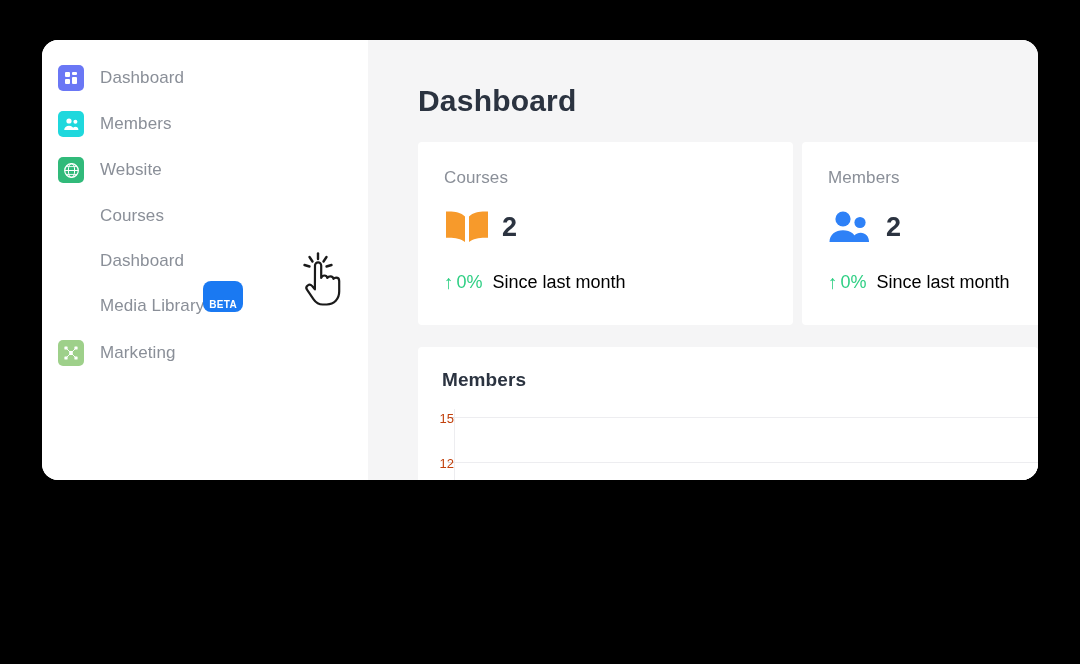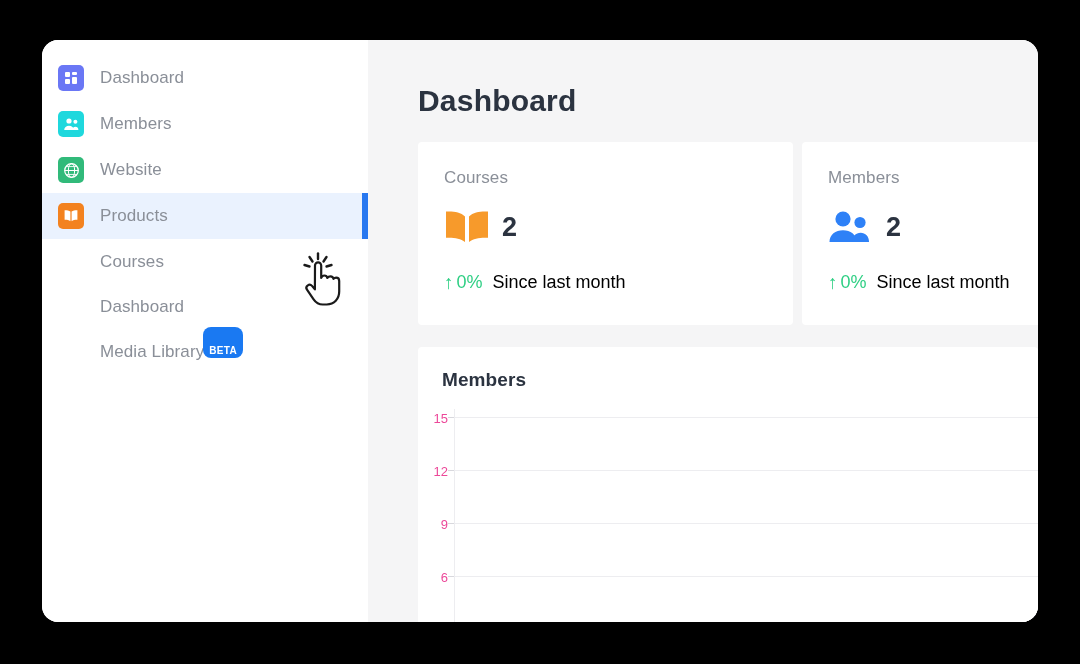--- a/index.html
+++ b/index.html
@@ -10,21 +10,21 @@
     background: #000000;
     font-family: "Liberation Sans", sans-serif;
     overflow: hidden;
   }
 
   #app-window {
     position: absolute;
     left: 42px;
     top: 40px;
     width: 996px;
-    height: 582px;
+    height: 440px;
     background: #ffffff;
     border-radius: 16px;
     overflow: hidden;
     display: flex;
   }
 
   
   #sidebar {
     position: relative;
     width: 326px;
@@ -213,23 +213,23 @@
     position: absolute;
     left: 36px;
     right: 0;
     height: 0;
     border-top: 1px solid #ededf0;
   }
   .tick-label {
     position: absolute;
     right: 100%;
     transform: translateY(-50%);
-    margin-right: 6px;
+    margin-right: 0;
     font-size: 13px;
-    color: #ec4899;
+    color: #c2410c;
     white-space: nowrap;
   }
   .tick-mark {
     position: absolute;
     left: -6px;
     top: -1px;
     width: 6px;
     border-top: 1px solid #d8d8dd;
   }
   #y-axis-line {
@@ -278,42 +278,50 @@
           <circle cx="9" cy="9" r="7.2" fill="none" stroke="#ffffff" stroke-width="1.3"></circle>
           <ellipse cx="9" cy="9" rx="3.3" ry="7.2" fill="none" stroke="#ffffff" stroke-width="1.1"></ellipse>
           <line x1="1.8" y1="9" x2="16.2" y2="9" stroke="#ffffff" stroke-width="1.1"></line>
           <line x1="3" y1="4.8" x2="15" y2="4.8" stroke="#ffffff" stroke-width="0.9"></line>
           <line x1="3" y1="13.2" x2="15" y2="13.2" stroke="#ffffff" stroke-width="0.9"></line>
         </svg>
       </span>
       <span class="nav-label">Website</span>
     </div>
 
-    <div class="nav-item active">
-      <span class="nav-icon" style="background:#f3821f;">
-        <svg width="16" height="14" viewBox="0 0 16 14">
-          <path d="M7.4 2.6C5.8 1.4 3.6 1.1 1.6 1.2v9.6c2 -0.1 4.2 0.2 5.8 1.4z" fill="#ffffff"></path>
-          <path d="M8.6 2.6c1.6-1.2 3.8-1.5 5.8-1.4v9.6c-2-0.1-4.2 0.2-5.8 1.4z" fill="#ffffff"></path>
-        </svg>
-      </span>
-      <span class="nav-label">Products</span>
-      <span class="active-bar"></span>
-    </div>
 
     <div class="sub-item">
       <span class="sub-label">Courses</span>
     </div>
     <div class="sub-item">
       <span class="sub-label">Dashboard</span>
     </div>
     <div class="sub-item">
       <span class="sub-label">Media Library</span>
       <span class="beta-badge">BETA</span>
     </div>
 
+    <div class="nav-item" style="margin-top:2px;">
+      <span class="nav-icon" style="background:#9ed08a;">
+        <svg width="18" height="18" viewBox="0 0 18 18">
+          <g stroke="#ffffff" stroke-width="0.9">
+            <line x1="9" y1="9" x2="4" y2="4"></line>
+            <line x1="9" y1="9" x2="14" y2="4"></line>
+            <line x1="9" y1="9" x2="4" y2="14"></line>
+            <line x1="9" y1="9" x2="14" y2="14"></line>
+          </g>
+          <rect x="7.2" y="7" width="3.6" height="4" rx="0.6" fill="#ffffff"></rect>
+          <rect x="2.4" y="2.4" width="3.2" height="3.2" rx="0.6" fill="#ffffff"></rect>
+          <rect x="12.4" y="2.4" width="3.2" height="3.2" rx="0.6" fill="#ffffff"></rect>
+          <rect x="2.4" y="12.4" width="3.2" height="3.2" rx="0.6" fill="#ffffff"></rect>
+          <rect x="12.4" y="12.4" width="3.2" height="3.2" rx="0.6" fill="#ffffff"></rect>
+        </svg>
+      </span>
+      <span class="nav-label">Marketing</span>
+    </div>
 
     <div id="cursor">
       <svg width="44" height="58" viewBox="0 0 44 58">
         <g stroke="#1a1a1a" stroke-width="2.4" stroke-linecap="round">
           <line x1="21" y1="1.5" x2="21" y2="7"></line>
           <line x1="12.5" y1="5" x2="15.5" y2="9.5"></line>
           <line x1="29.5" y1="5" x2="26.5" y2="9.5"></line>
           <line x1="7.5" y1="13" x2="12.5" y2="14.5"></line>
           <line x1="34.5" y1="13" x2="29.5" y2="14.5"></line>
         </g>
@@ -369,21 +377,21 @@
     </div>
 
     <div id="chart-card">
       <div id="chart-title">Members</div>
       <div id="chart-plot">
         <div id="y-axis-line"></div>
         <div class="grid-row" style="top:8px;">
           <span class="tick-mark"></span>
           <span class="tick-label">15</span>
         </div>
-        <div class="grid-row" style="top:61px;">
+        <div class="grid-row" style="top:53px;">
           <span class="tick-mark"></span>
           <span class="tick-label">12</span>
         </div>
         <div class="grid-row" style="top:114px;">
           <span class="tick-mark"></span>
           <span class="tick-label">9</span>
         </div>
         <div class="grid-row" style="top:167px;">
           <span class="tick-mark"></span>
           <span class="tick-label">6</span>

